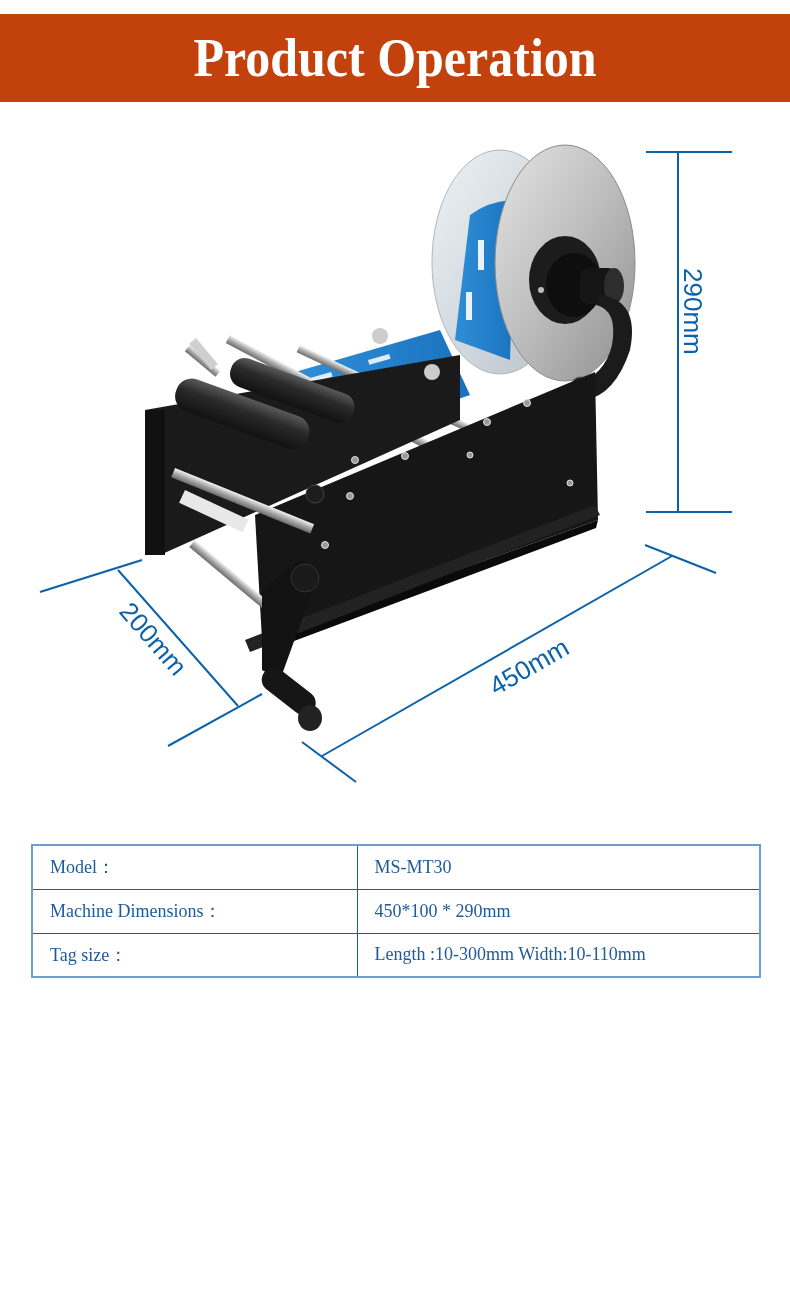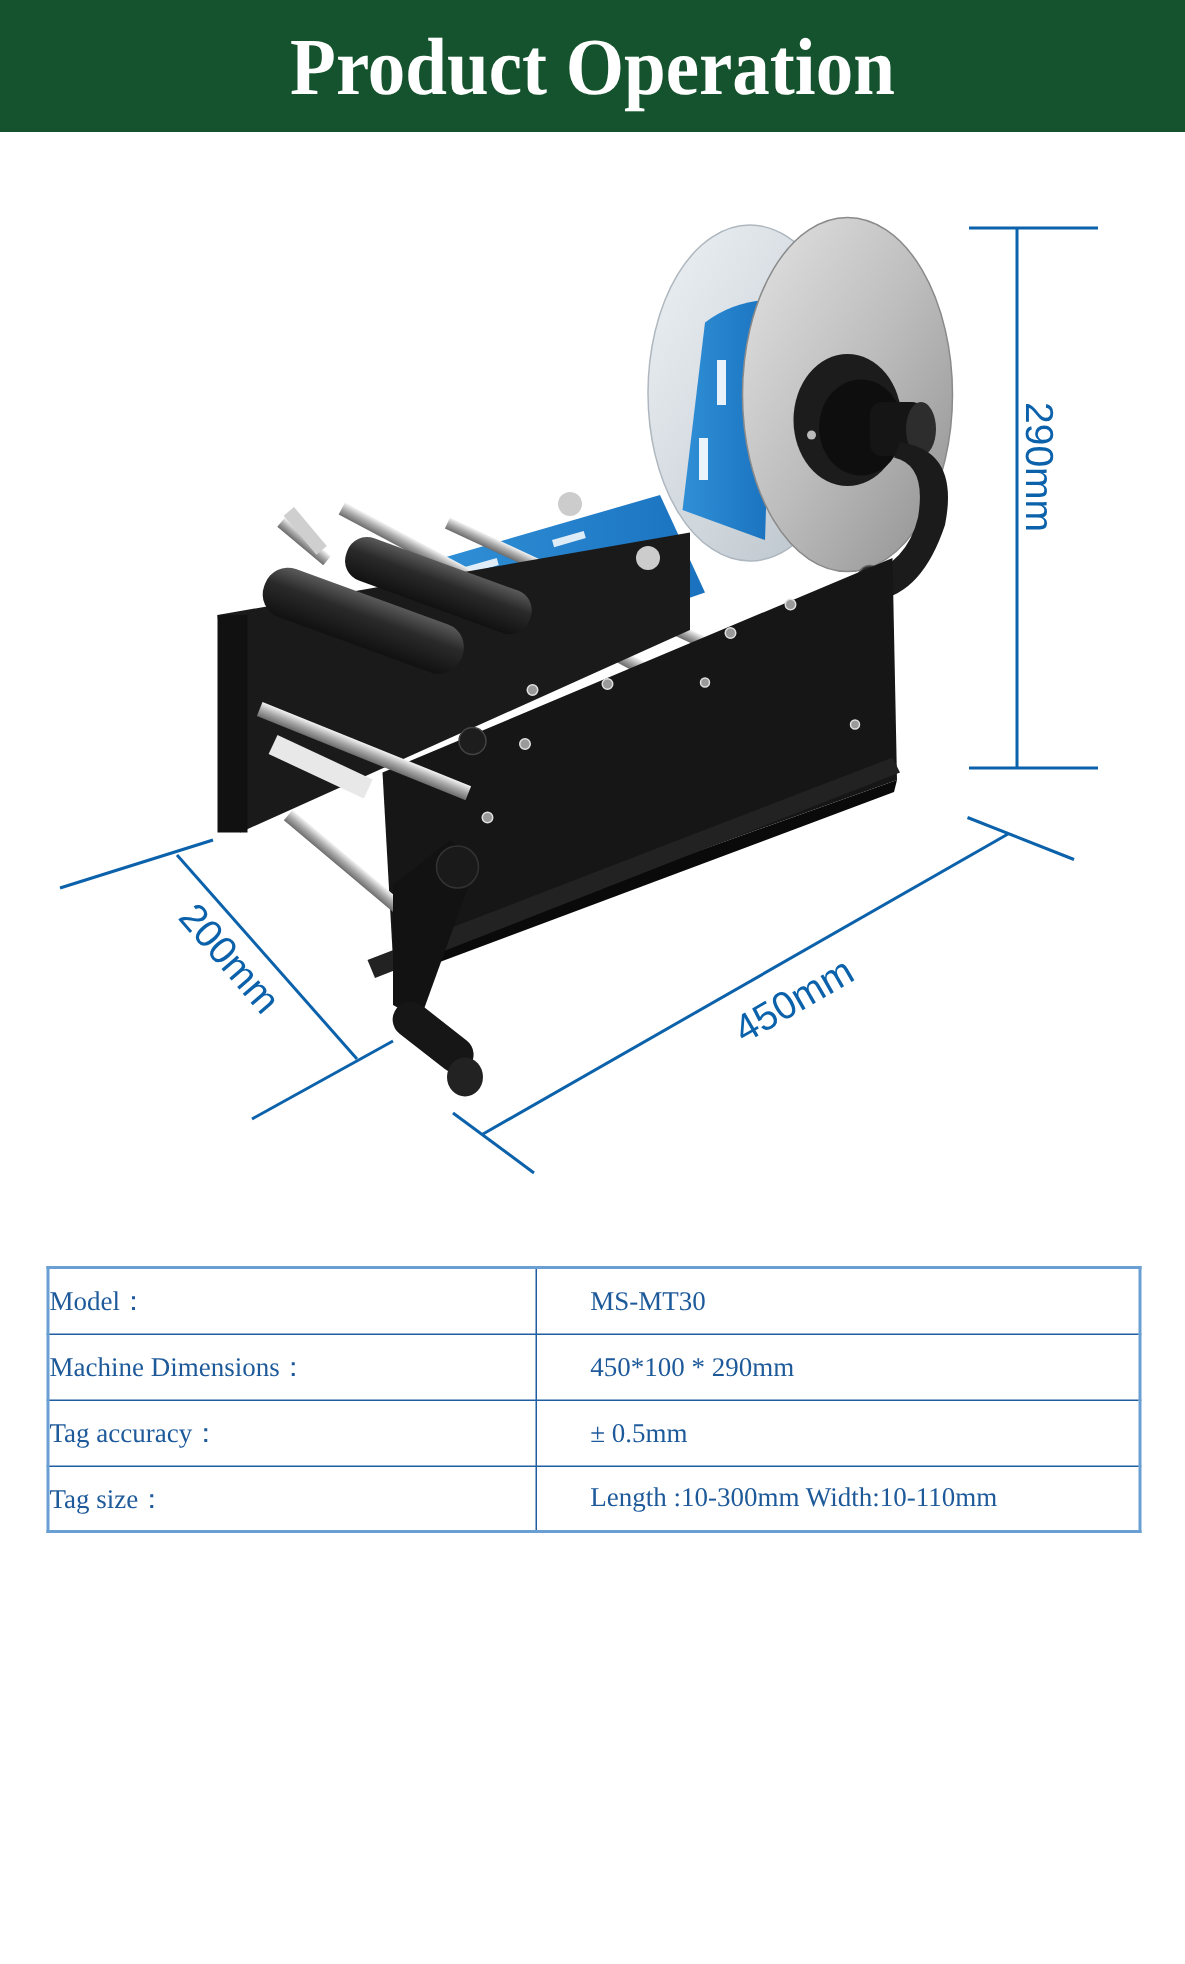--- a/index.html
+++ b/index.html
@@ -1,43 +1,43 @@
 <!DOCTYPE html>
 <html><head>
 <meta charset="utf-8">
 <style>
   * { box-sizing: border-box; margin: 0; padding: 0; }
   html, body { width: 790px; height: 1309px; background: #ffffff; overflow: hidden; }
   body { position: relative; font-family: "Liberation Serif", serif; }
 
   .banner {
-    position: absolute; left: 0; top: 0; width: 790px; height: 88px;
-    background: #14532d;
+    position: absolute; left: 0; top: 14px; width: 790px; height: 88px;
+    background: #c2410c;
     display: flex; align-items: center; justify-content: center;
   }
   .banner-title {
     color: #ffffff; font-family: "Liberation Serif", serif; font-weight: bold;
     font-size: 50px; letter-spacing: 0px; transform: scaleY(1.08);
   }
 
   .product-area { position: absolute; left: 0; top: 88px; width: 790px; height: 730px; }
   .product-area svg { position: absolute; left: 0; top: 0; }
 
   .spec-table {
     position: absolute; left: 31px; top: 844px; width: 730px;
     border-collapse: collapse;
     border: 2px solid #6a9fd3;
   }
   .spec-table td {
     height: 44px; border: 1px solid #1f5ea0;
     font-family: "Liberation Serif", serif; font-size: 18px; color: #1e5a9a;
     vertical-align: middle;
   }
-  .spec-table td.label { width: 325px; }
-  .spec-table td.value { padding-left: 36px; }
+  .spec-table td.label { width: 325px; padding-left: 17px; }
+  .spec-table td.value { padding-left: 17px; }
 </style>
 </head>
 <body>
 
 <div class="banner">
   <div class="banner-title">Product Operation</div>
 </div>
 
 <div class="product-area">
   <svg width="790" height="730" viewBox="0 88 790 730" xmlns="http://www.w3.org/2000/svg">
@@ -165,21 +165,17 @@
   <tbody>
     <tr>
       <td class="label">Model：</td>
       <td class="value">MS-MT30</td>
     </tr>
     <tr>
       <td class="label">Machine Dimensions：</td>
       <td class="value">450*100 * 290mm</td>
     </tr>
     <tr>
-      <td class="label">Tag accuracy：</td>
-      <td class="value">± 0.5mm</td>
-    </tr>
-    <tr>
       <td class="label">Tag size：</td>
       <td class="value">Length :10-300mm Width:10-110mm</td>
     </tr>
   </tbody>
 </table>
 
 </body></html>

